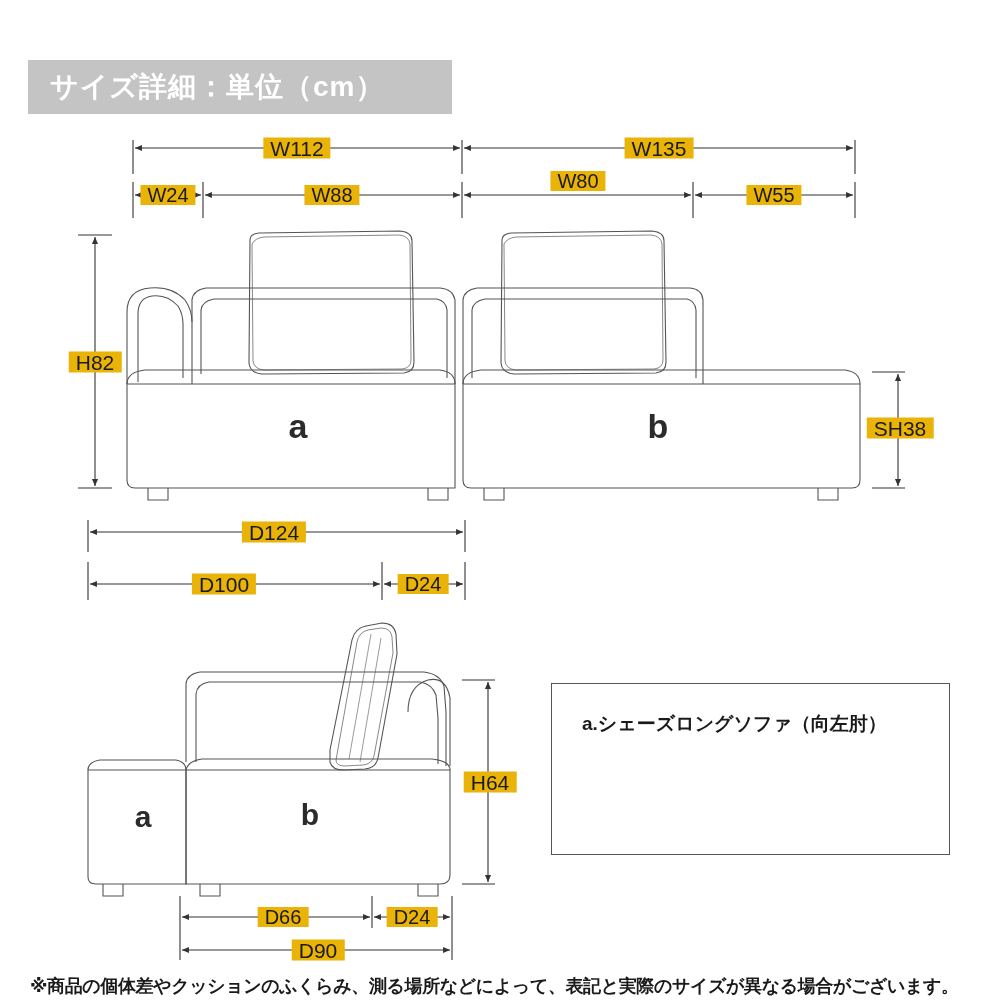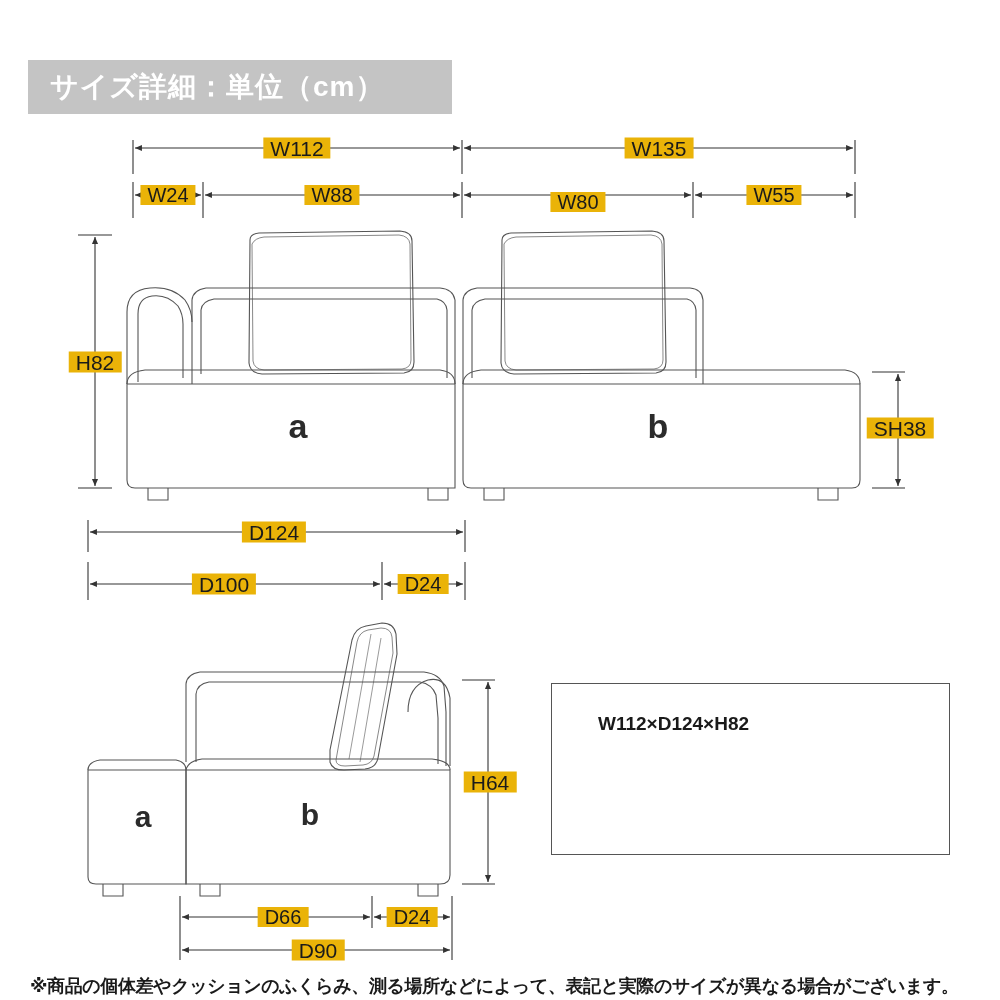--- a/index.html
+++ b/index.html
@@ -183,21 +183,21 @@
       <line x1="452" y1="906" x2="452" y2="938"></line>
       <line x1="182" y1="928" x2="450" y2="928" marker-start="url(#al)" marker-end="url(#ar)"></line>
     </g>
   </svg>
 
   <div class="dimtext" style="left:297px;top:126px;">W112</div>
   <div class="dimtext" style="left:659px;top:126px;">W135</div>
 
   <div class="dimtext sm" style="left:168px;top:173px;">W24</div>
   <div class="dimtext sm" style="left:332px;top:173px;">W88</div>
-  <div class="dimtext sm" style="left:578px;top:180px;">W80</div>
+  <div class="dimtext sm" style="left:578px;top:159px;">W80</div>
   <div class="dimtext sm" style="left:774px;top:173px;">W55</div>
 
   <div class="dimtext" style="left:95px;top:340px;">H82</div>
   <div class="dimtext" style="left:900px;top:406px;">SH38</div>
 
   <div class="dimtext" style="left:274px;top:510px;">D124</div>
   <div class="dimtext" style="left:224px;top:562px;">D100</div>
   <div class="dimtext sm" style="left:423px;top:562px;">D24</div>
 
   <div class="dimtext" style="left:490px;top:760px;">H64</div>
@@ -205,20 +205,20 @@
   <div class="dimtext sm" style="left:412px;top:895px;">D24</div>
   <div class="dimtext" style="left:318px;top:928px;">D90</div>
 
   <div class="seclabel" style="left:298px;top:404px;">a</div>
   <div class="seclabel" style="left:658px;top:404px;">b</div>
   <div class="seclabel side" style="left:143px;top:795px;">a</div>
   <div class="seclabel side" style="left:310px;top:793px;">b</div>
 
   <div class="legend-box">
     <div class="legend-inner">
-      <div class="legend-line2">W112×D124×H82</div>
+      <div class="legend-line1">a.シェーズロングソファ（向左肘）</div>
       <div class="legend-gap"></div>
     </div>
   </div>
 
   <div class="footer-note">※商品の個体差やクッションのふくらみ、測る場所などによって、表記と実際のサイズが異なる場合がございます。</div>
 
 </div>
 
 </body></html>

